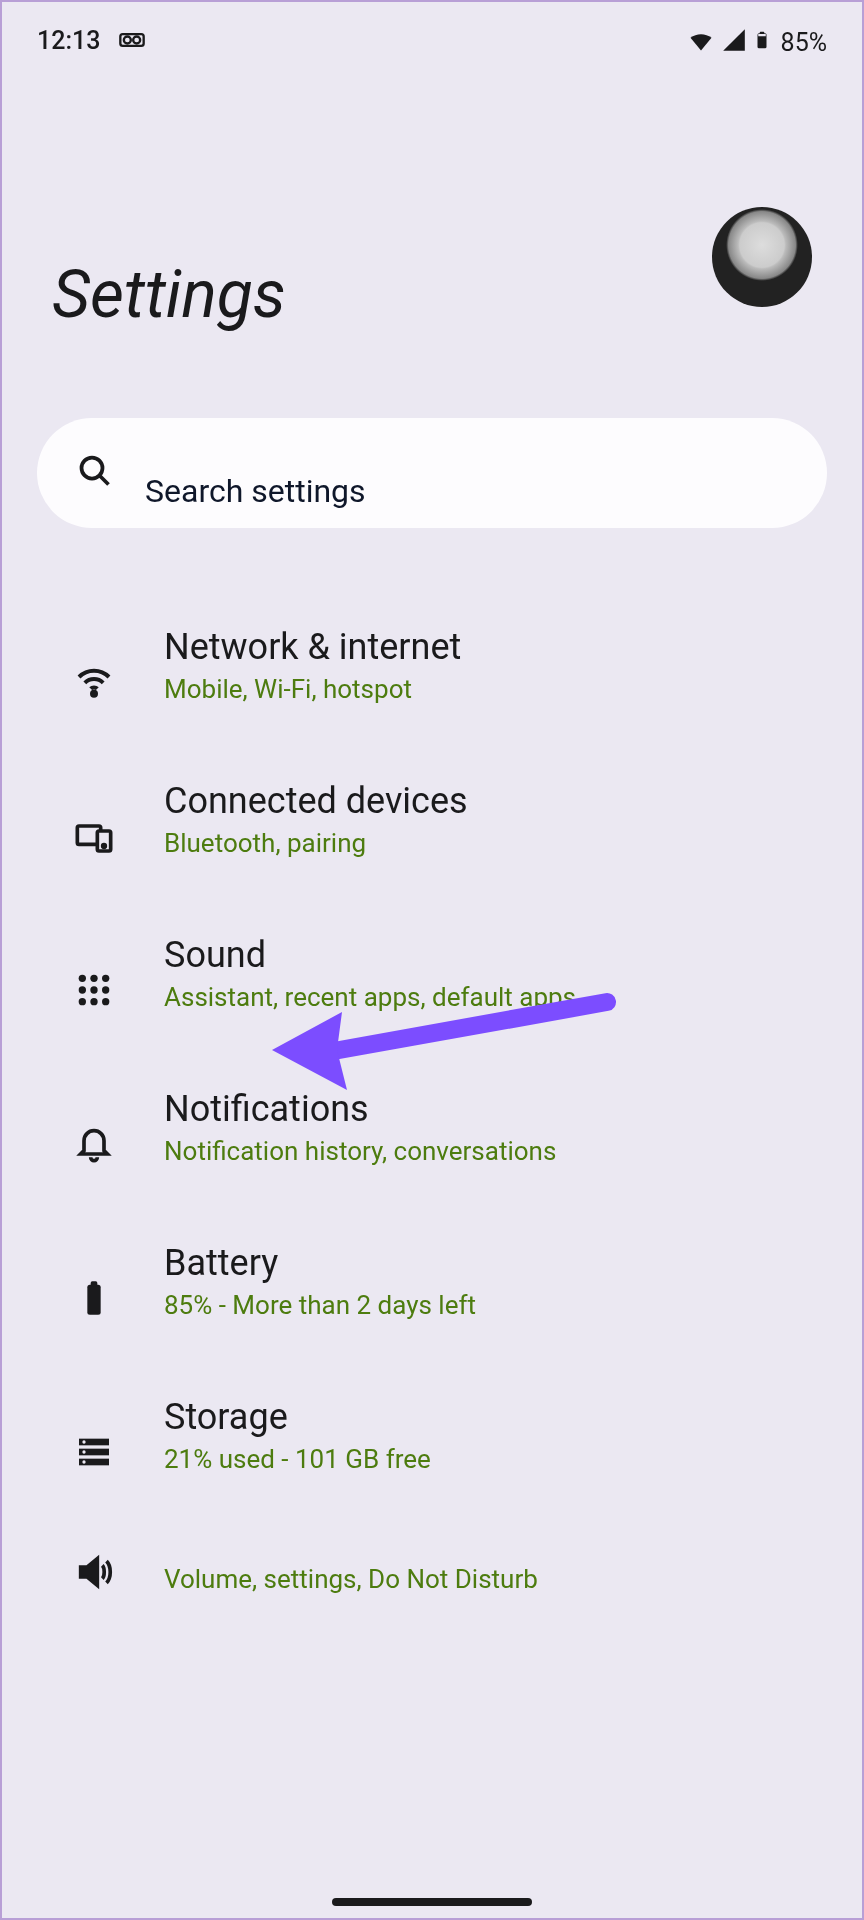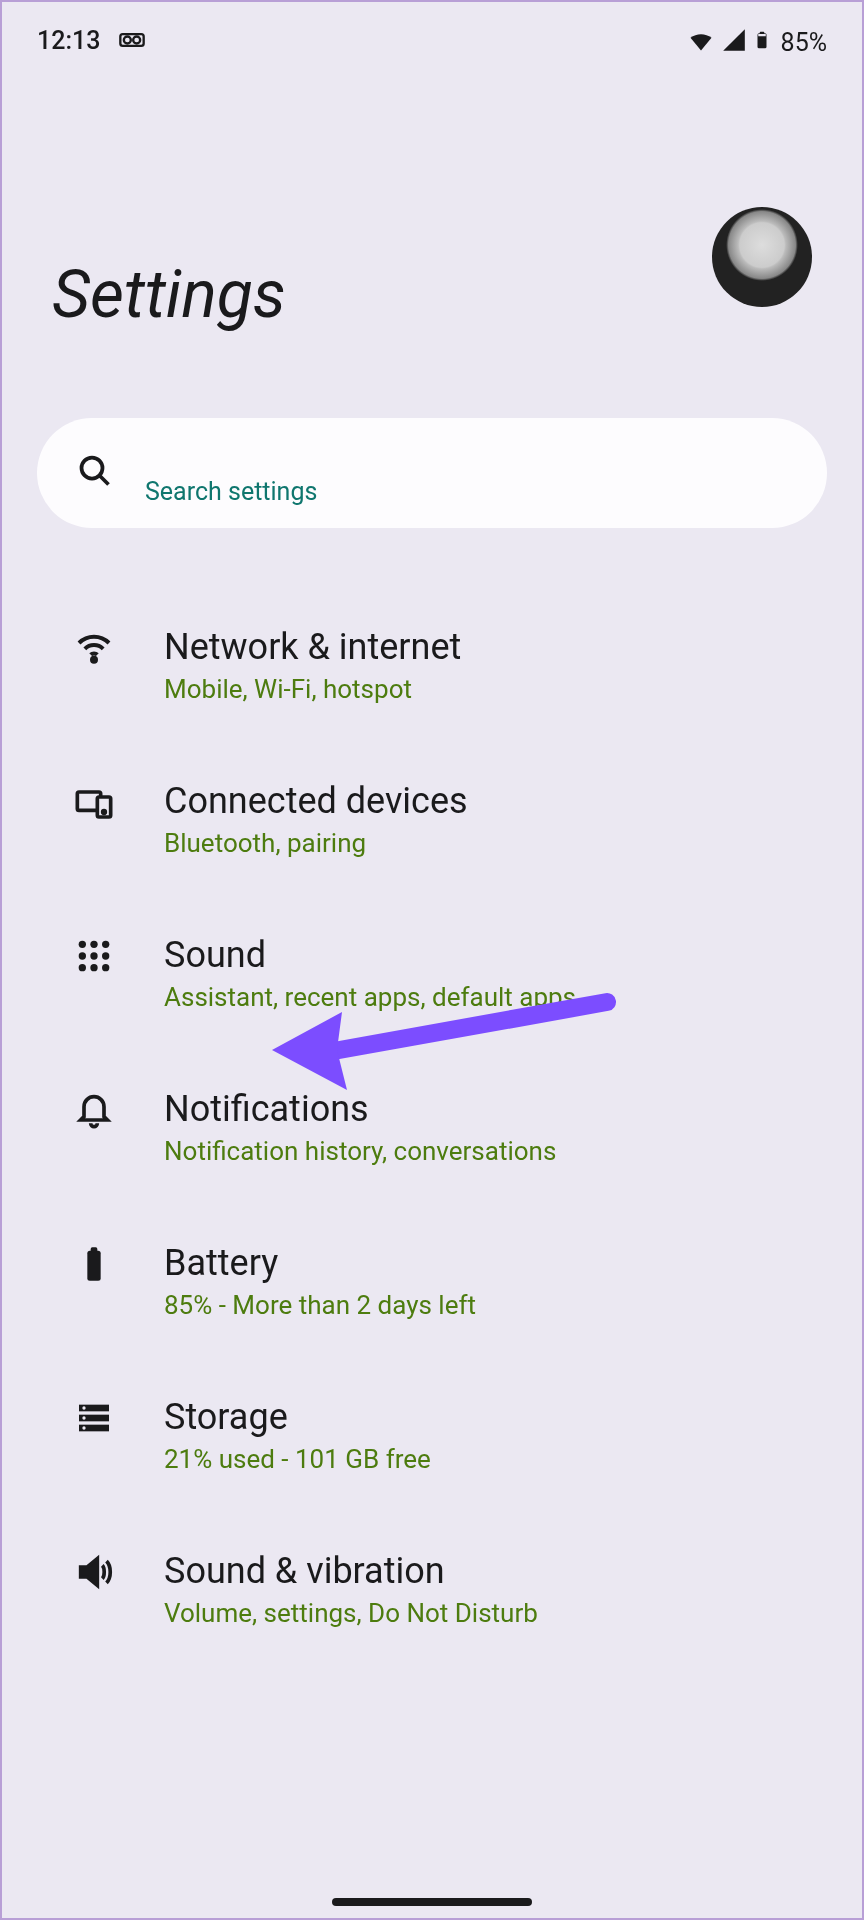--- a/index.html
+++ b/index.html
@@ -50,31 +50,31 @@
       background: #fdfcfe;
       border-radius: 60px;
       height: 110px;
       display: flex;
       align-items: center;
       padding: 0 40px;
       gap: 32px;
     }
     .search-icon svg { width: 36px; height: 36px; }
     .search-placeholder {
-      font-size: 25px;
-      color: #0f766e;
+      font-size: 32px;
+      color: #0f172a;
       font-weight: 400;
       margin-top: 36px;
     }
     .settings-list {
       padding: 60px 0 0 0;
     }
     .settings-item {
       display: flex;
-      align-items: flex-start;
+      align-items: flex-end;
       padding: 38px 35px 38px 70px;
       gap: 48px;
       position: relative;
     }
     .item-icon {
       width: 44px;
       height: 44px;
       display: flex;
       align-items: center;
       justify-content: center;
@@ -258,21 +258,20 @@
 
   <div class="settings-item">
     <span class="item-icon">
       <svg viewBox="0 0 24 24" fill="none" stroke="#1a1a1c" stroke-width="2.2">
           <path d="M4 9v6h4l6 5V4L8 9H4z" fill="#1a1a1c"></path>
           <path d="M17 8c1.5 1.5 1.5 6.5 0 8"></path>
           <path d="M19.5 5.5c3 3 3 10 0 13"></path>
         </svg>
     </span>
     <div class="item-text">
-      <span class="item-title">Sound &amp; vibration</span>
       <span class="item-subtitle">Volume, settings, Do Not Disturb</span>
     </div>
   </div>
 
 </div>
 
 <svg class="annotation-arrow" viewBox="0 0 350 110">
   <path d="M340 10 L50 62" stroke="#7c4dff" stroke-width="18" stroke-linecap="round"></path>
   <path d="M5 58 L75 20 L70 58 L80 98 Z" fill="#7c4dff"></path>
 </svg>

